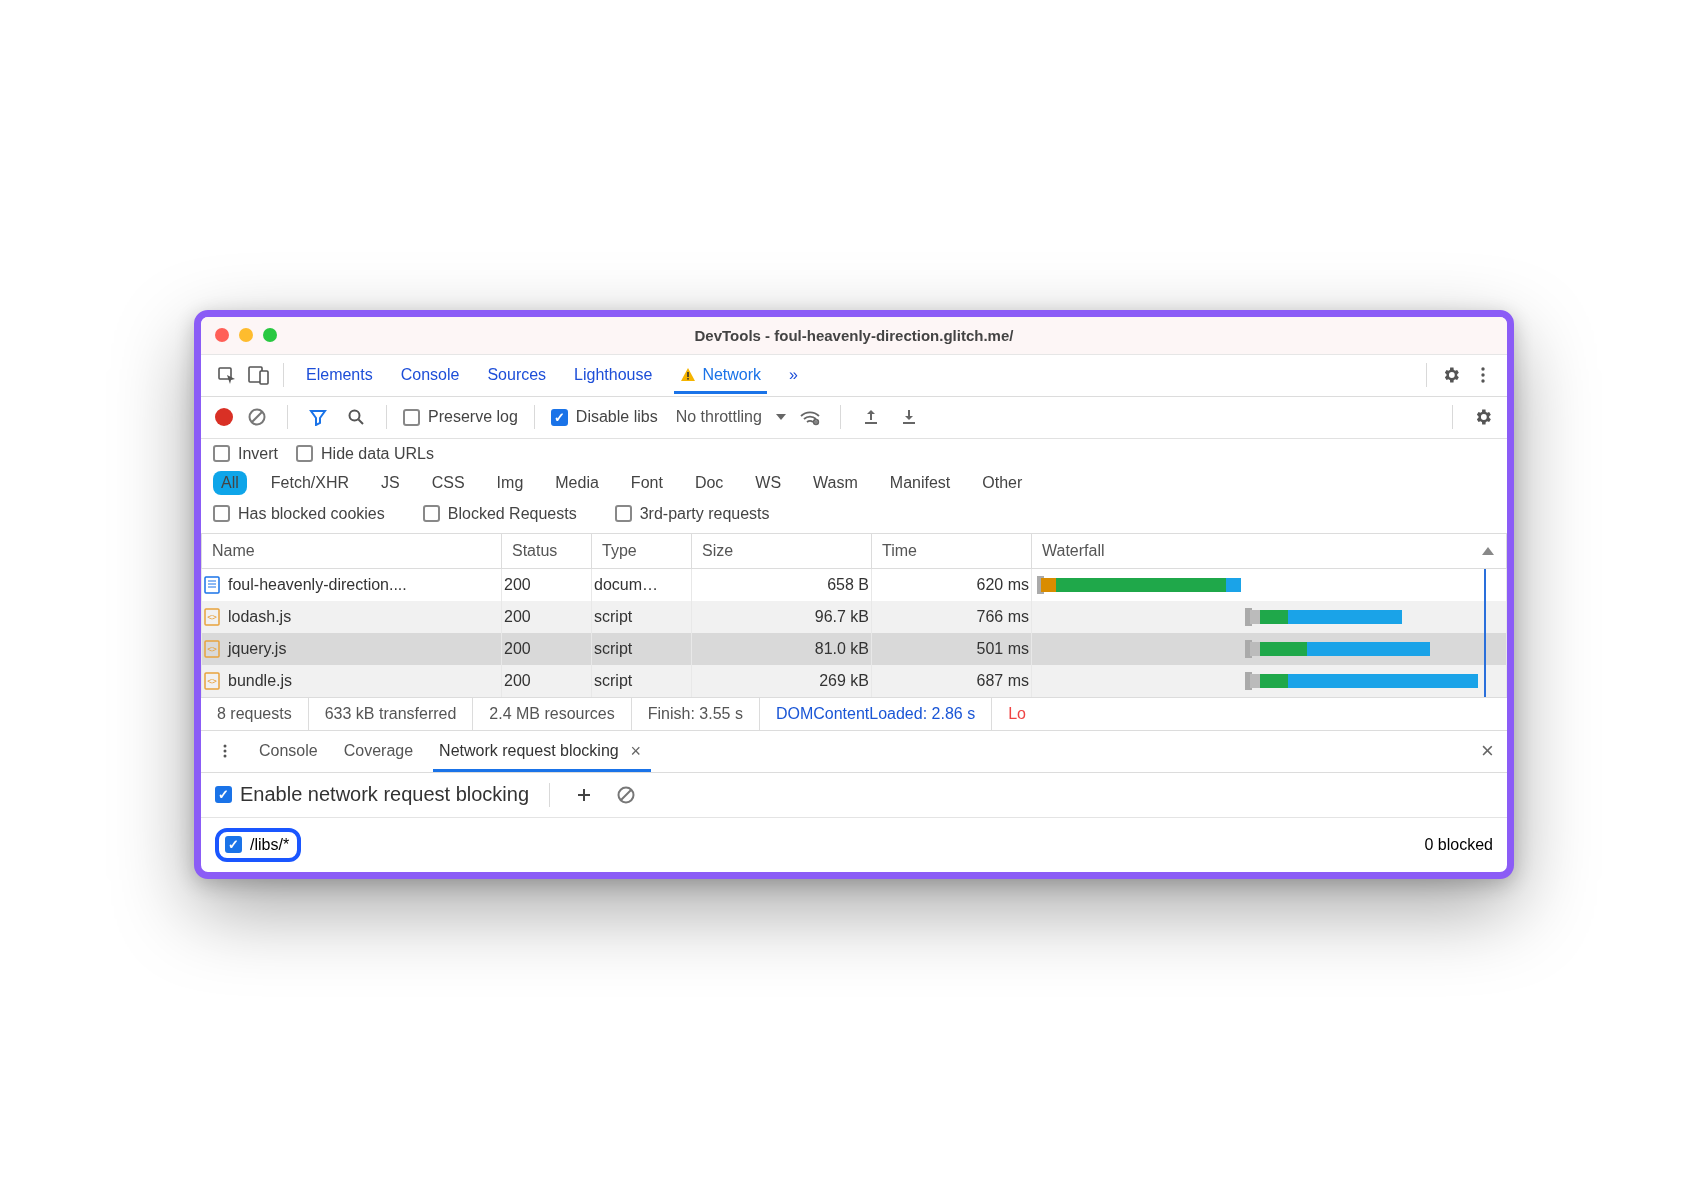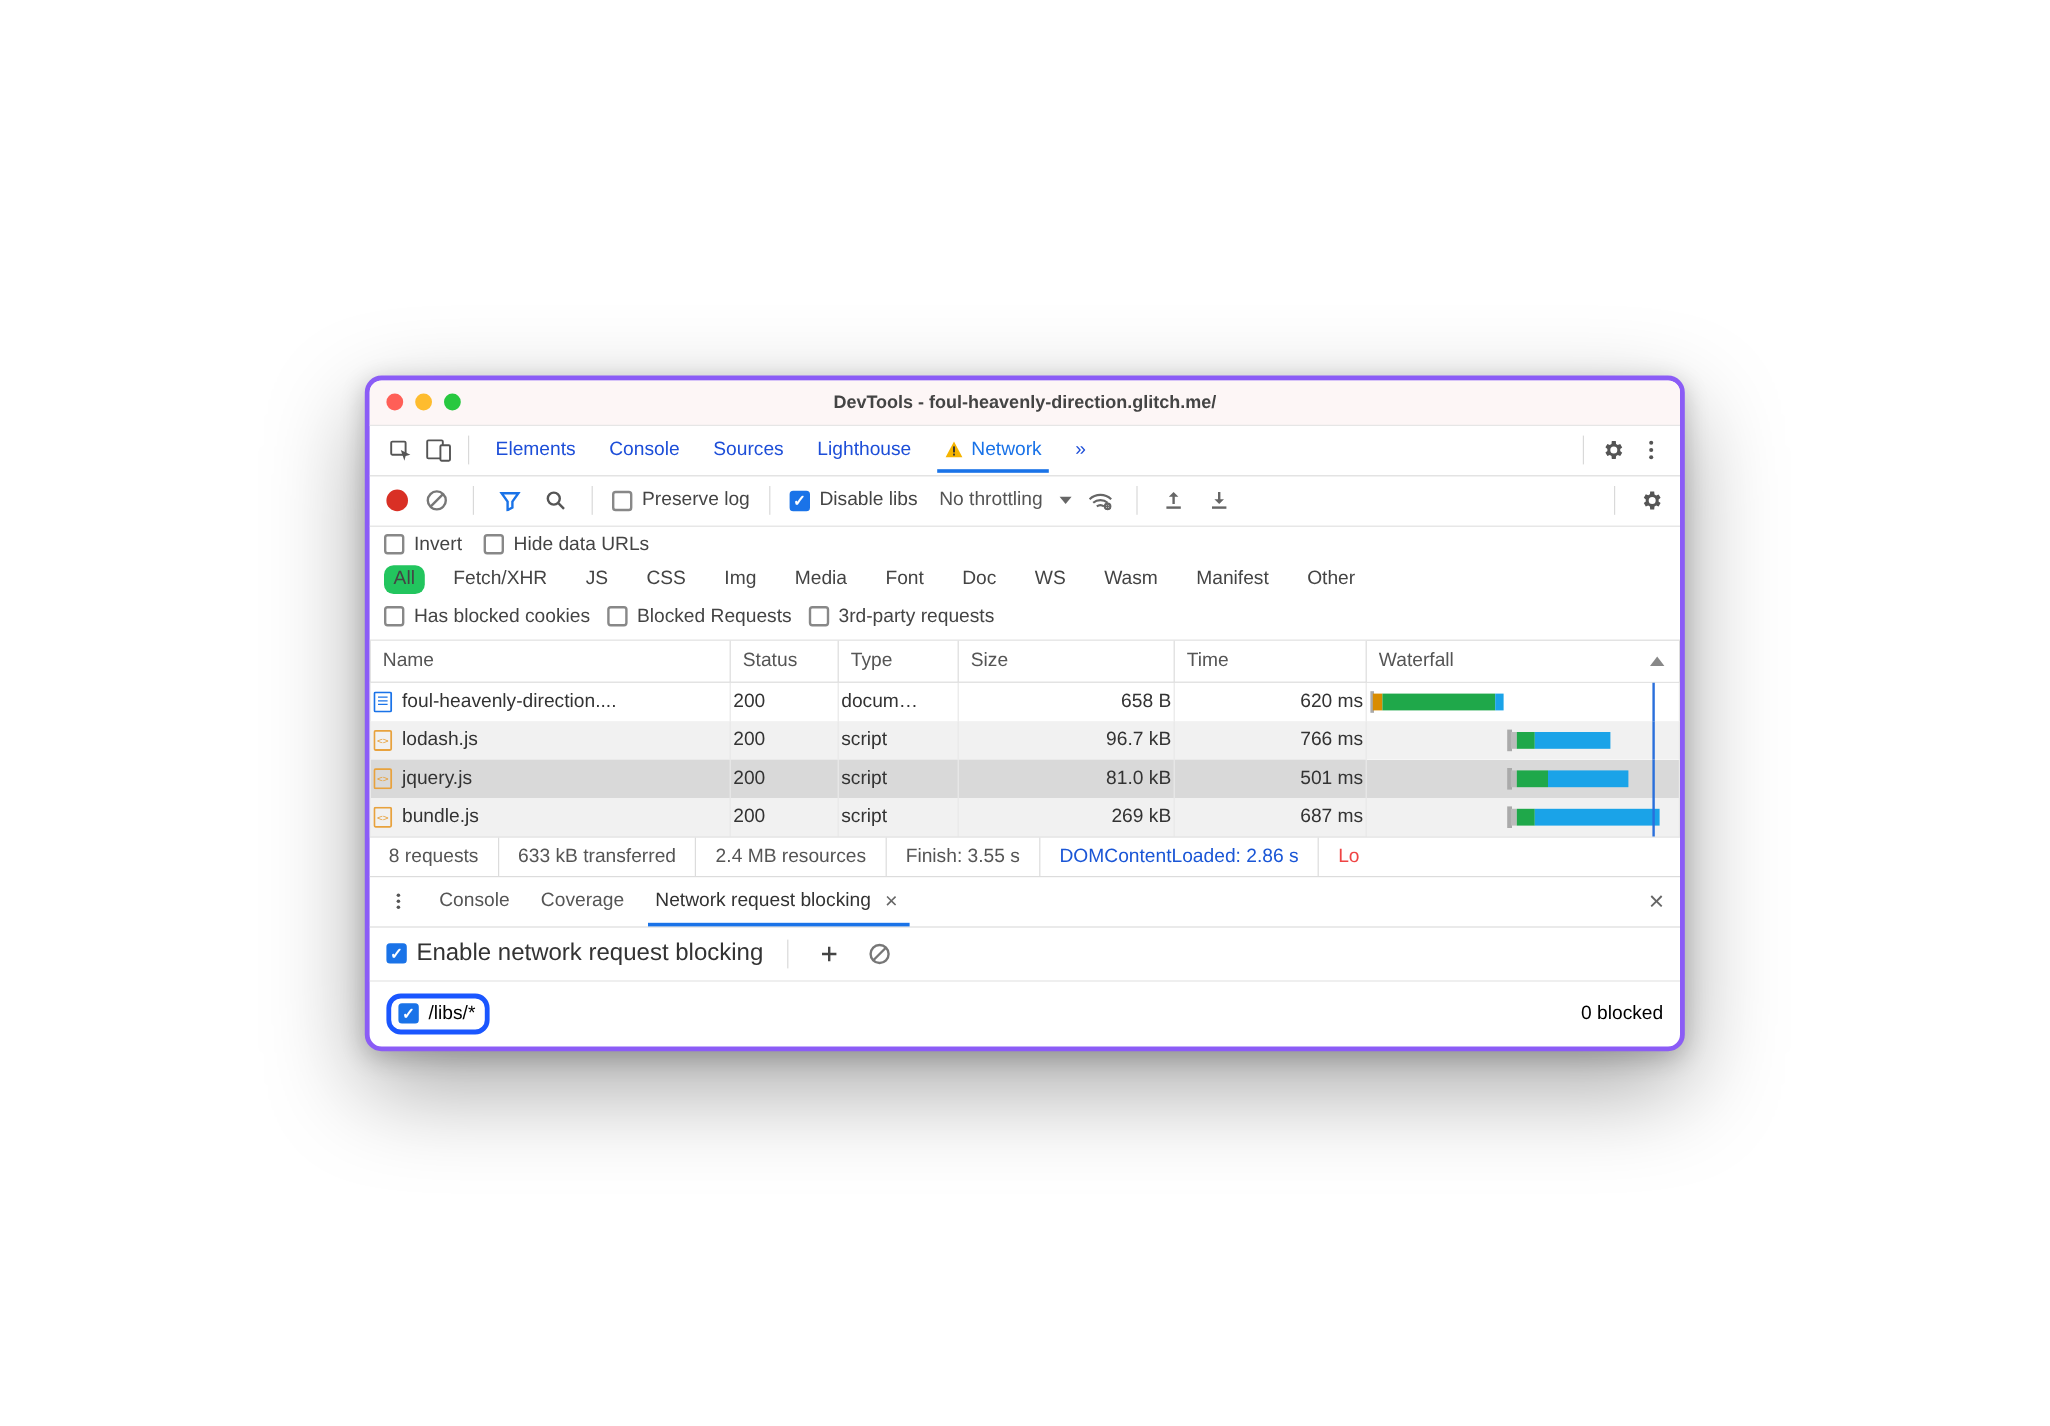--- a/index.html
+++ b/index.html
@@ -3,26 +3,26 @@
 <meta charset="utf-8">
 <style>
   * { box-sizing: border-box; margin: 0; padding: 0; }
   body {
     font-family: -apple-system, BlinkMacSystemFont, "Segoe UI", Helvetica, Arial, sans-serif;
     background: #fff;
     display: flex; justify-content: center; align-items: center;
     width: 1708px; height: 1188px;
   }
   .window {
-    width: 1100px;
+    width: 1320px;
     background: #fff;
     border-radius: 14px;
     box-shadow: 0 30px 80px rgba(0,0,0,.35), 0 5px 20px rgba(0,0,0,.2);
     overflow: hidden;
-    border: 4px solid #8b5cf6;
+    border: 7px solid #8b5cf6;
   }
   .titlebar {
     height: 38px;
     background: #fdf6f6;
     display: flex; align-items: center;
     padding: 0 14px;
     position: relative;
     border-bottom: 1px solid #e6e6e6;
   }
   .traffic { display: flex; gap: 10px; }
@@ -70,22 +70,22 @@
   .chk.checked::after { content:'✓'; color:#fff; font-size:13px; font-weight:700; line-height:1;}
   .chk-group { display:flex; align-items:center; gap:8px; }
   .select-like { display:flex; align-items:center; gap:6px; color:#555;}
   .tri-down { width:0;height:0;border-left:5px solid transparent;border-right:5px solid transparent;border-top:6px solid #666; margin-left:8px;}
   
   .filter-area { padding: 6px 12px 10px 12px; border-bottom: 1px solid #dcdcdc; font-size:16px; color:#444;}
   .filter-row1 { display:flex; align-items:center; gap:18px; margin-bottom:8px;}
   .filter-input { width: 300px; height: 30px; border:1px solid #ddd; padding:0 10px; font-size:15px; color:#888;}
   .type-row { display:flex; align-items:center; gap:16px; margin-bottom:10px; font-size:16px;}
   .type-pill { padding:3px 8px; border-radius:8px; }
-  .type-pill.active { background:#22c55e;text-align:center; }
-  .extra-row { display:flex; align-items:center; gap:14px; }
+  .type-pill.active { background:#0ea5e9;text-align:center; }
+  .extra-row { display:flex; align-items:center; gap:38px; }
 
   table.net { width:100%; border-collapse: collapse; font-size:16px; color:#333;}
   table.net th { text-align:left; font-weight:400; color:#555; padding:8px 10px; border:1px solid #dcdcdc; border-top:none; background:#fff;}
   table.net th.waterfall { position: relative; }
   .sort-tri { position: absolute; right: 12px; top: 50%; transform: translateY(-50%); width:0;height:0;border-left:6px solid transparent;border-right:6px solid transparent;border-bottom:8px solid #888;}
   table.net td { padding:7px 2px; border-left:1px solid #e8e8e8; border-right:1px solid #e8e8e8; white-space:nowrap;}
   table.net tr.row0 { background:#fff;}
   table.net tr.row1 { background:#f1f1f1;}
   table.net tr.sel { background:#d9d9d9;}
   .file-cell { display:flex; align-items:center; gap:8px; overflow:hidden; }

